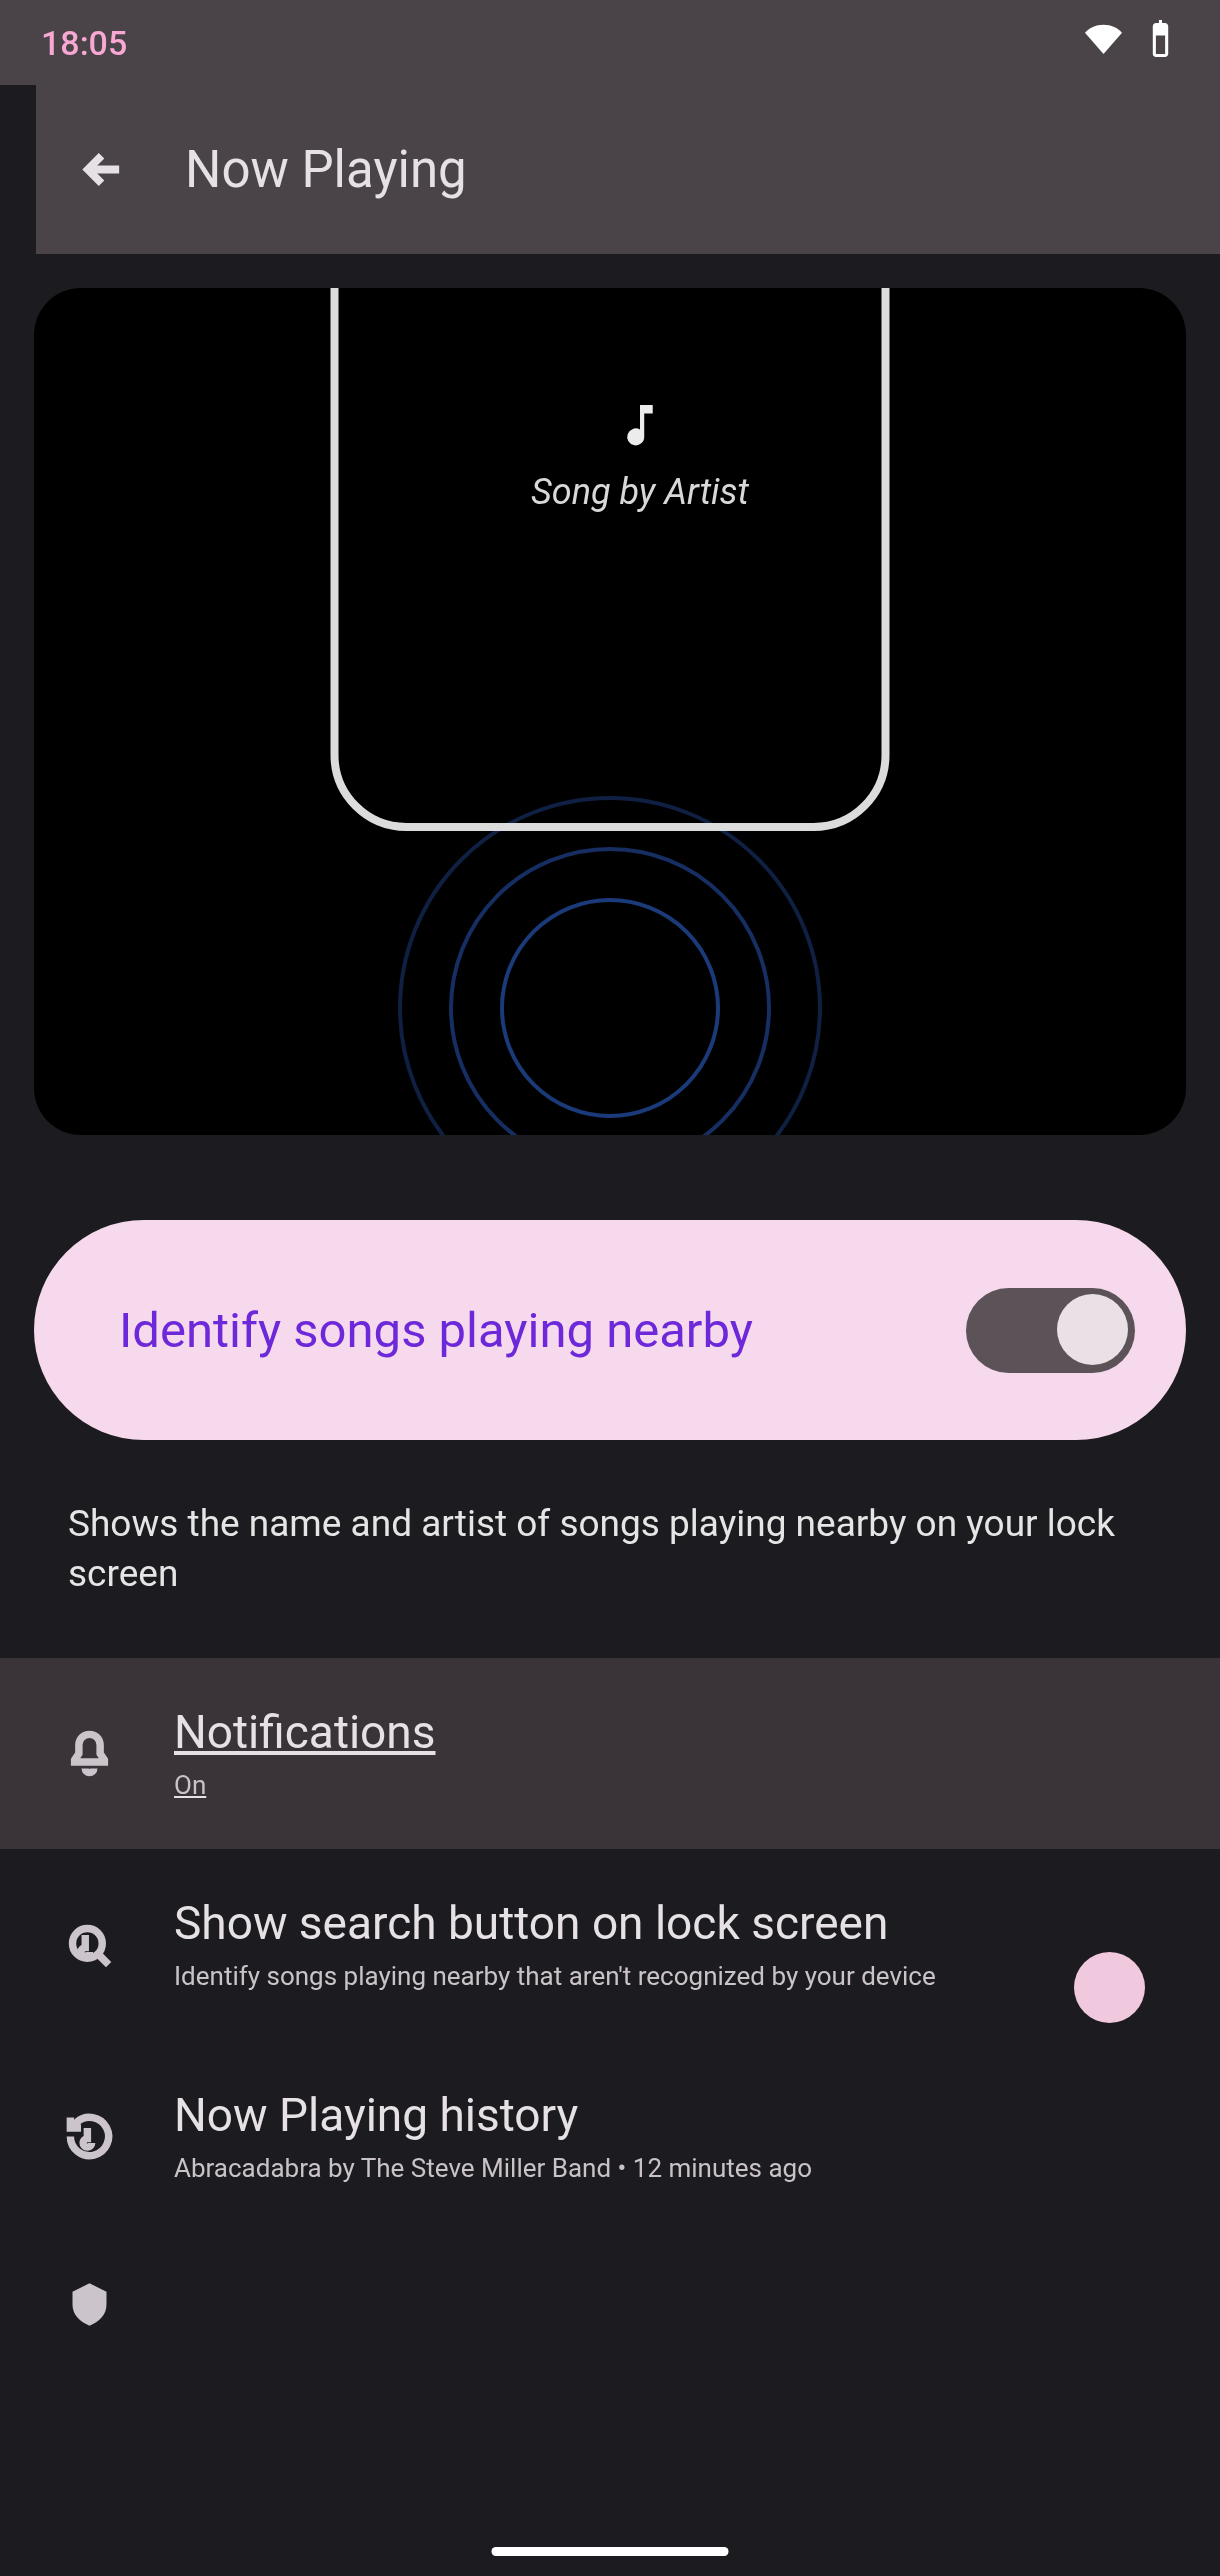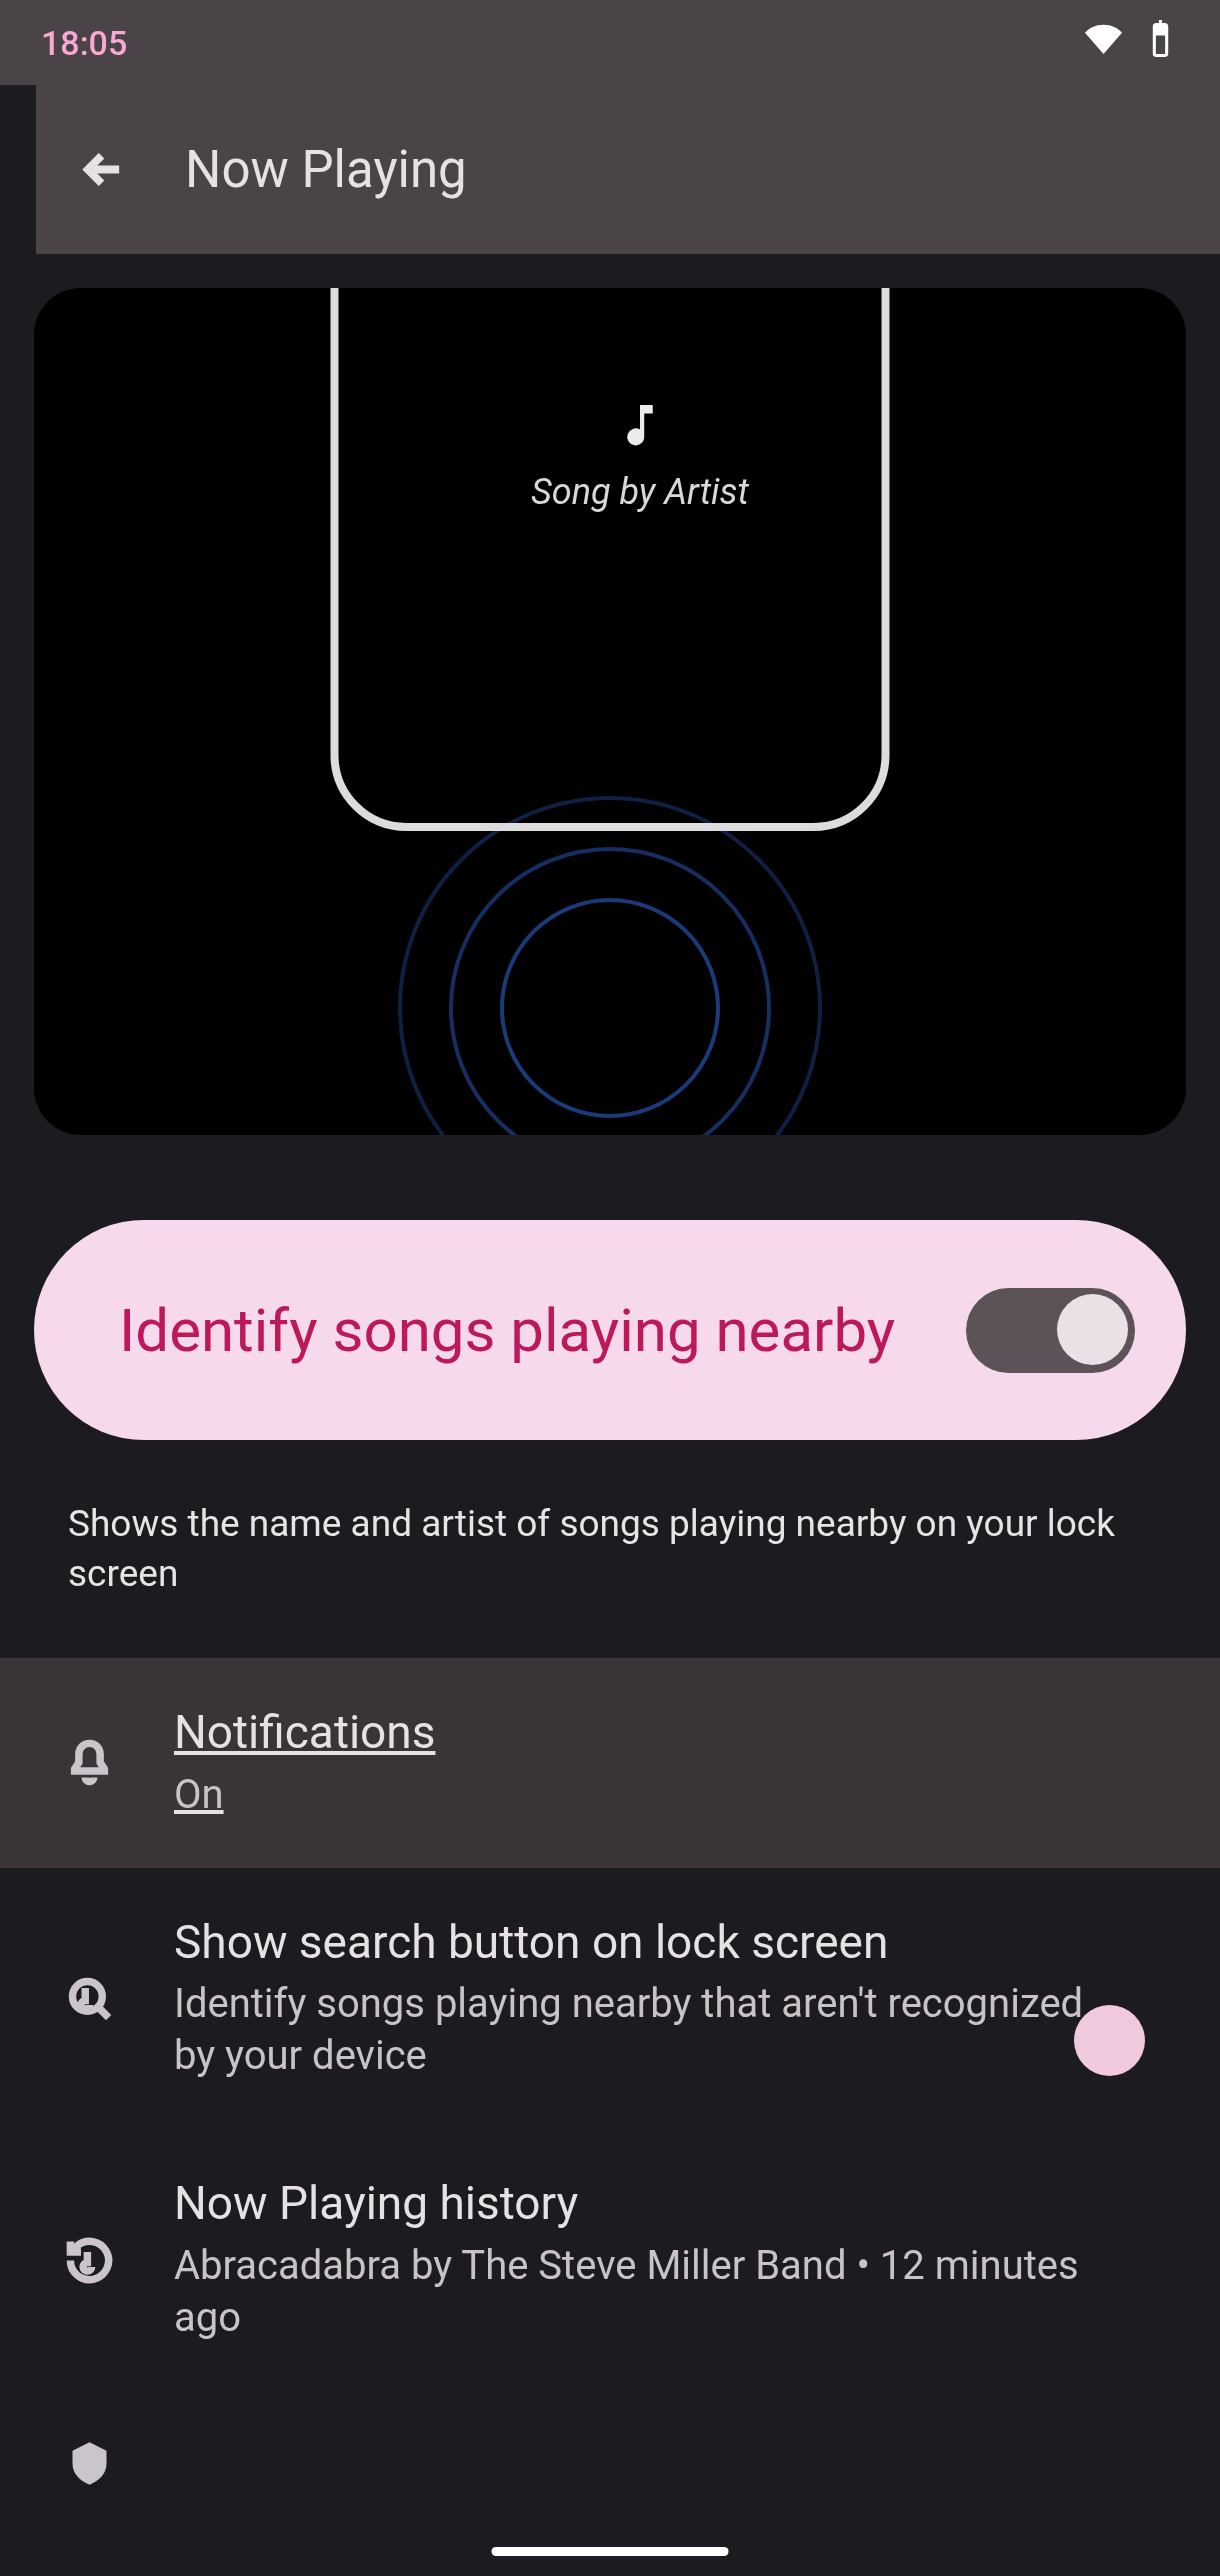--- a/index.html
+++ b/index.html
@@ -115,22 +115,22 @@
       margin: 85px 34px 0 34px;
       background: #f6d9ec;
       border-radius: 110px;
       height: 220px;
       display: flex;
       align-items: center;
       justify-content: space-between;
       padding: 0 51px 0 85px;
     }
     .primary-pill .label {
-      color: #be185d;
-      font-size: 60px;
+      color: #6d28d9;
+      font-size: 49px;
     }
     .switch {
       width: 169px; height: 85px;
       border-radius: 51px;
       position: relative;
     }
     .switch.on-dark {
       background: #5b5358;
     }
     .switch.on-dark::after {
@@ -185,21 +185,21 @@
     .row .icon-col svg.fill { stroke: none; fill: #cbc4cb; }
     .row .text-col { flex: 1 1 auto; }
     .row .text-col .title {
       color: #e6e1e5;
       font-size: 46px;
       line-height: 1.2;
     }
     .row .text-col .sub {
       margin-top: 8.5px;
       color: #c9c3c8;
-      font-size: 40px;
+      font-size: 26px;
       line-height: 1.3;
     }
     .row .action-col { flex: 0 0 auto; }
 
     
     .nav-bar {
       position: absolute;
       bottom: 20.3px;
       left: 50%;
       transform: translateX(-50%);

